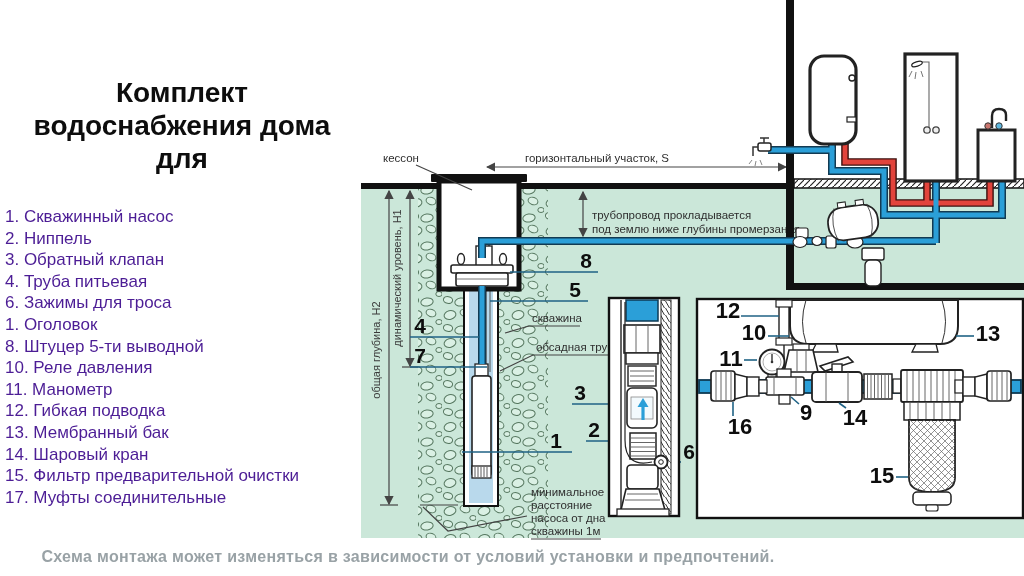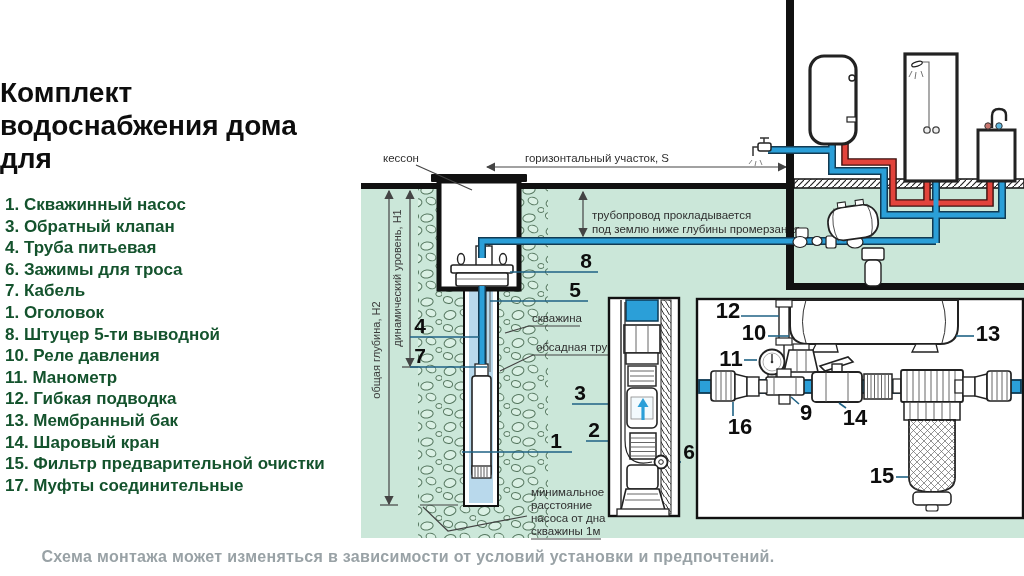--- a/index.html
+++ b/index.html
@@ -1,21 +1,21 @@
 <!DOCTYPE html>
 <html><head>
 <meta charset="utf-8">
 <style>
   html,body{margin:0;padding:0}
   body{width:1024px;height:576px;position:relative;background:#fff;
        font-family:"Liberation Sans",sans-serif;overflow:hidden}
-  .title{position:absolute;left:0;top:76px;width:364px;text-align:left;
+  .title{position:absolute;left:0;top:76px;width:364px;text-align:center;
          font-weight:bold;font-size:28px;line-height:33px;color:#0d0d0d}
-  .parts{position:absolute;left:5px;top:194px;width:372px;font-weight:bold;
-         font-size:17px;line-height:21.6px;color:#14532d;white-space:nowrap}
+  .parts{position:absolute;left:5px;top:206px;width:372px;font-weight:normal;
+         font-size:17px;line-height:21.6px;color:#4c1d95;white-space:nowrap}
   .caption{position:absolute;left:0;top:548px;width:816px;text-align:center;
            font-weight:bold;font-size:16px;letter-spacing:.3px;color:#99a2a6}
   svg.diagram{position:absolute;left:0;top:0}
   svg text{font-family:"Liberation Sans",sans-serif;font-size:11.5px;fill:#2e2e2e}
   svg text.vert{font-size:11px;fill:#3a3a3a}
   .num{font-size:21px;font-weight:bold;fill:#0d0d0d}
   .numB{font-size:22px;font-weight:bold;fill:#0d0d0d}
   .ldr{stroke:#1f6285;stroke-width:1.6;fill:none}
   .dim{stroke:#444;stroke-width:1.2;fill:none}
   .thin{stroke:#555;stroke-width:.9}
@@ -335,24 +335,24 @@
 </svg>
 
 <div class="title">
   <div>Комплект</div>
   <div>водоснабжения дома</div>
   <div>для</div>
 </div>
 
 <div class="parts">
     <div class="list-item">1. Скважинный насос</div>
+    <div class="list-item">2. Ниппель</div>
     <div class="list-item">3. Обратный клапан</div>
     <div class="list-item">4. Труба питьевая</div>
     <div class="list-item">6. Зажимы для троса</div>
-    <div class="list-item">7. Кабель</div>
     <div class="list-item">1. Оголовок</div>
     <div class="list-item">8. Штуцер 5-ти выводной</div>
     <div class="list-item">10. Реле давления</div>
     <div class="list-item">11. Манометр</div>
     <div class="list-item">12. Гибкая подводка</div>
     <div class="list-item">13. Мембранный бак</div>
     <div class="list-item">14. Шаровый кран</div>
     <div class="list-item">15. Фильтр предварительной очистки</div>
     <div class="list-item">17. Муфты соединительные</div>
   </div>

